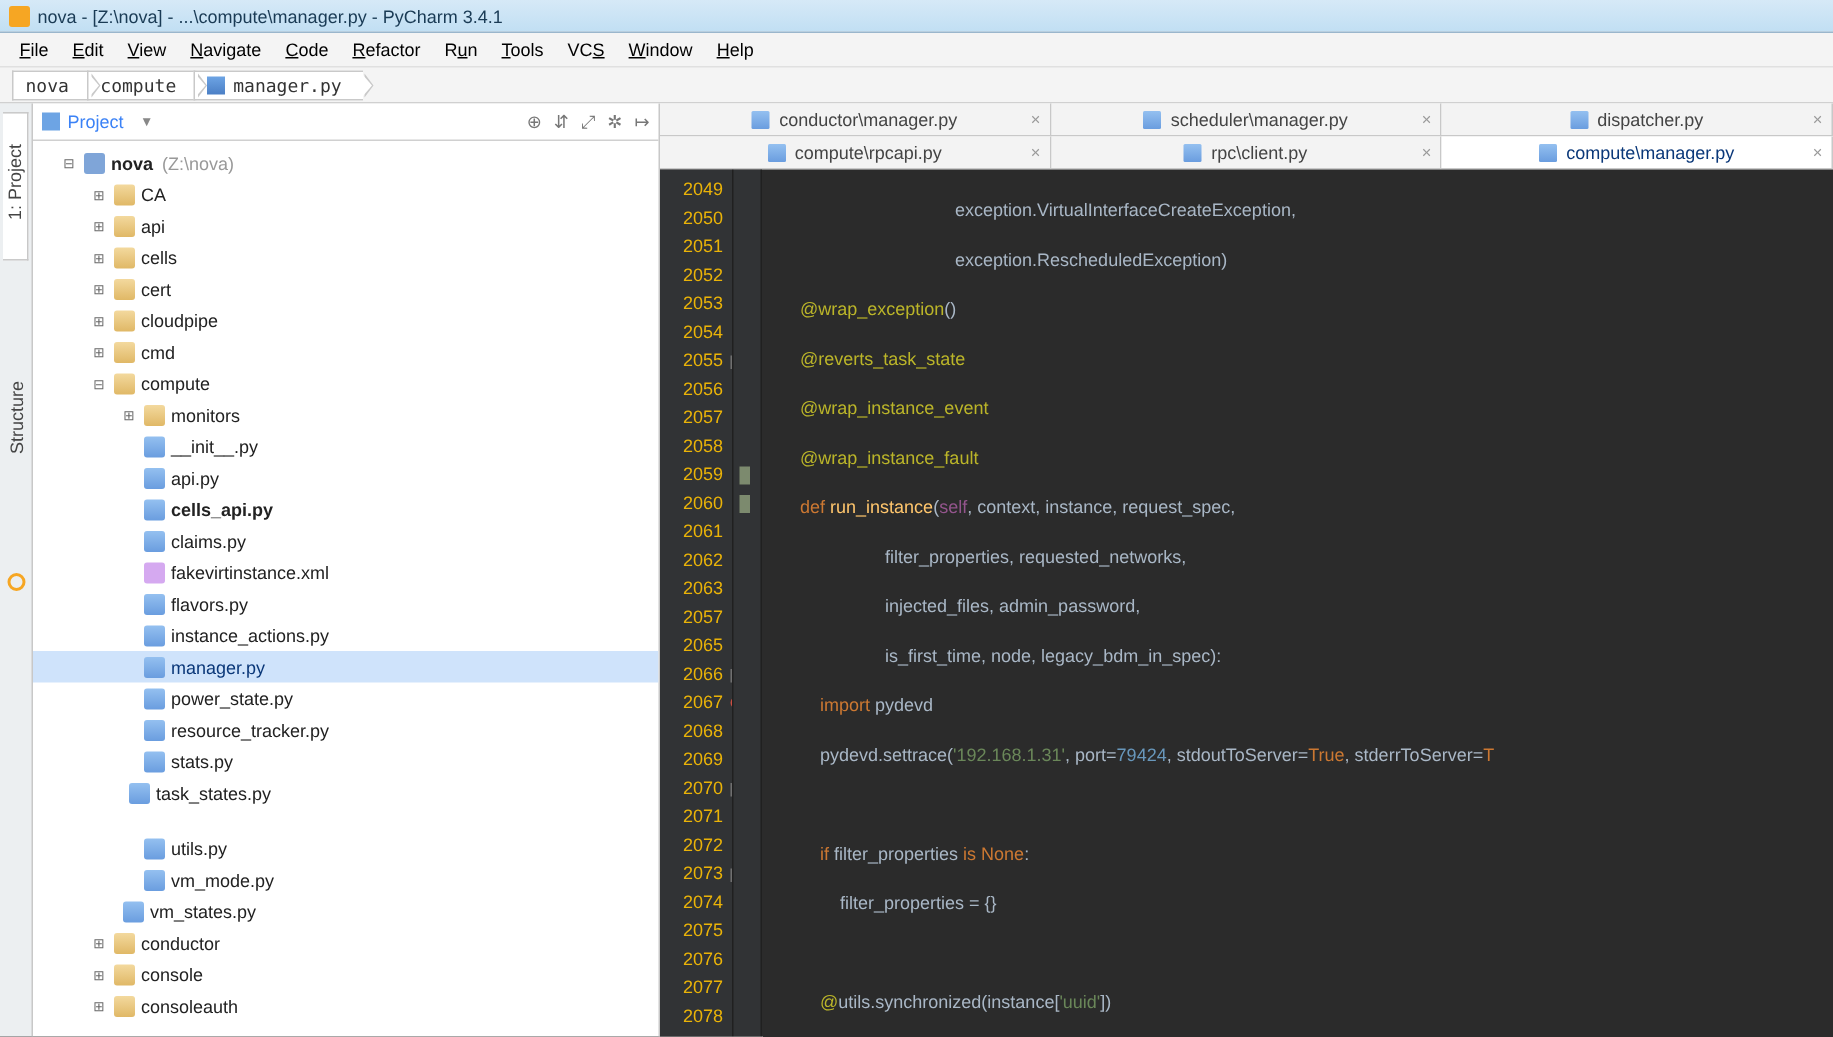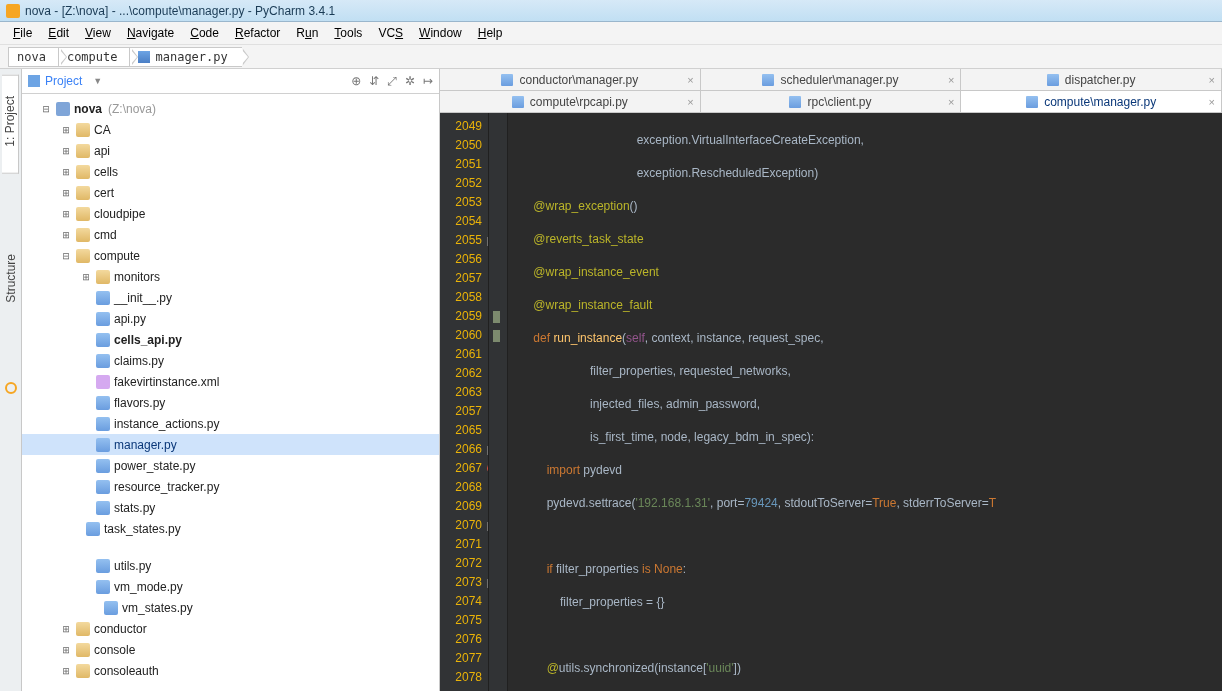--- a/index.html
+++ b/index.html
@@ -267,21 +267,21 @@
           <span class="exp"></span>
           <span class="fico pyf"></span>
           <span class="name">utils.py</span>
         </div>
         <div class="row" style="padding-left: 46px;">
           <span class="tw"></span>
           <span class="exp"></span>
           <span class="fico pyf"></span>
           <span class="name">vm_mode.py</span>
         </div>
-        <div class="row" style="padding-left: 54px;">
+        <div class="row" style="padding-left: 32px;">
           <span class="tw"></span>
           <span class="exp"></span>
           <span class="fico pyf"></span>
           <span class="name">vm_states.py</span>
         </div>
         <div class="row" style="padding-left: 26px;">
           <span class="tw"></span>
           <span class="exp">⊞</span>
           <span class="fico folder"></span>
           <span class="name">conductor</span>

